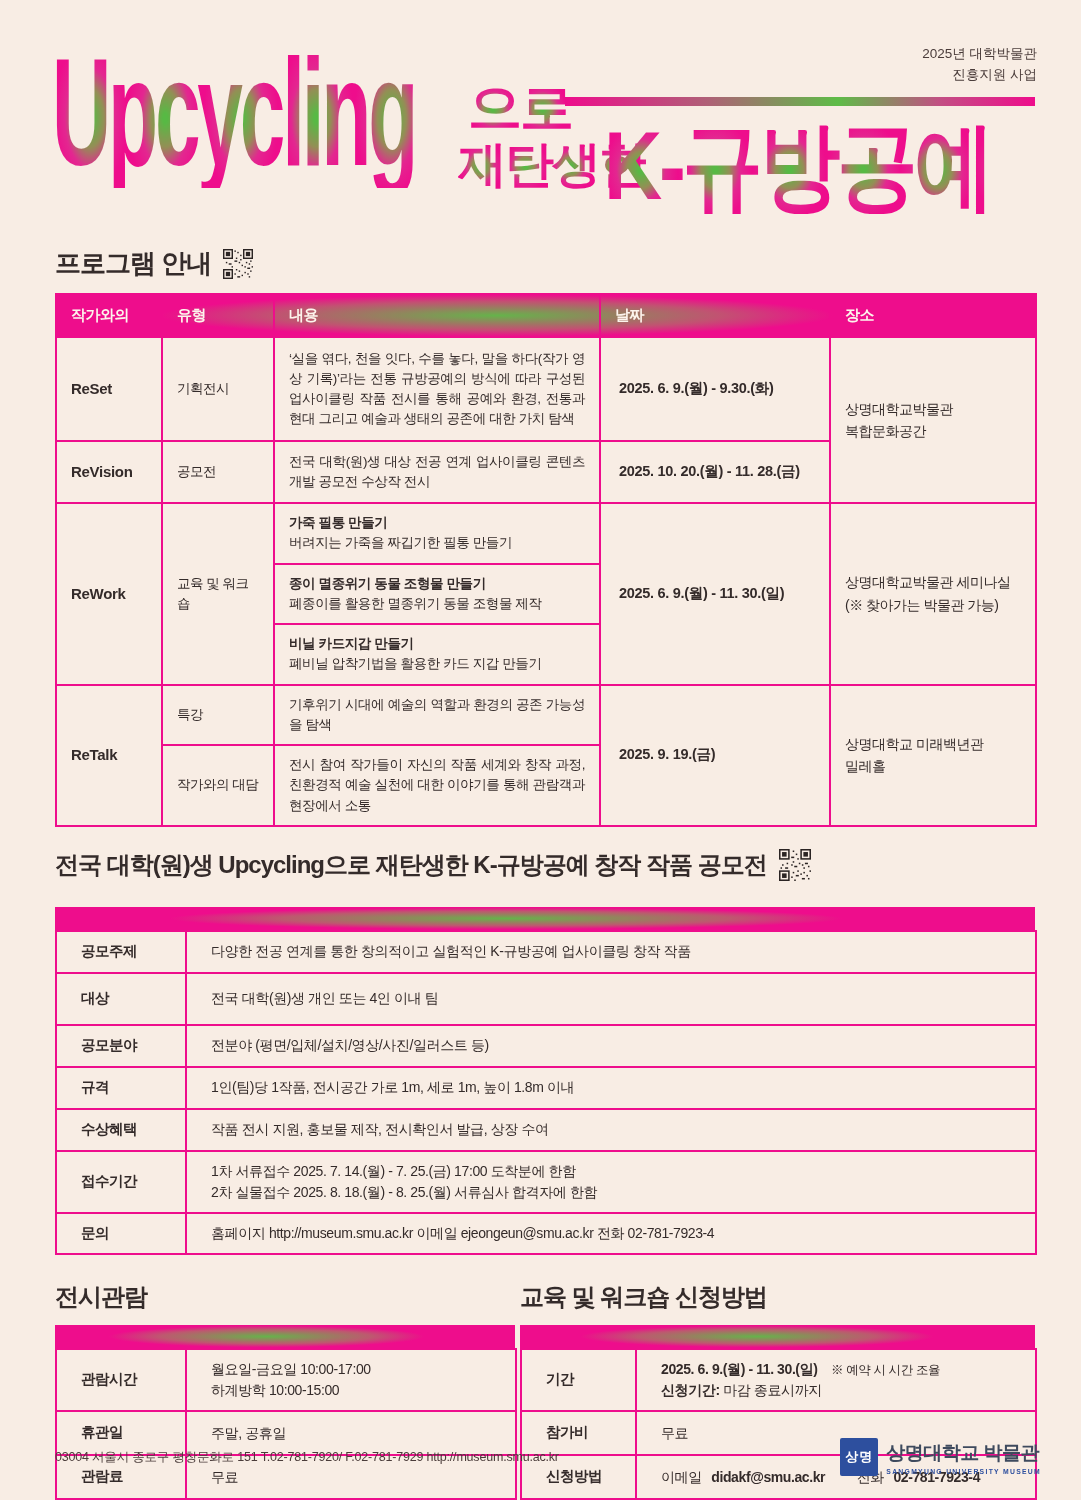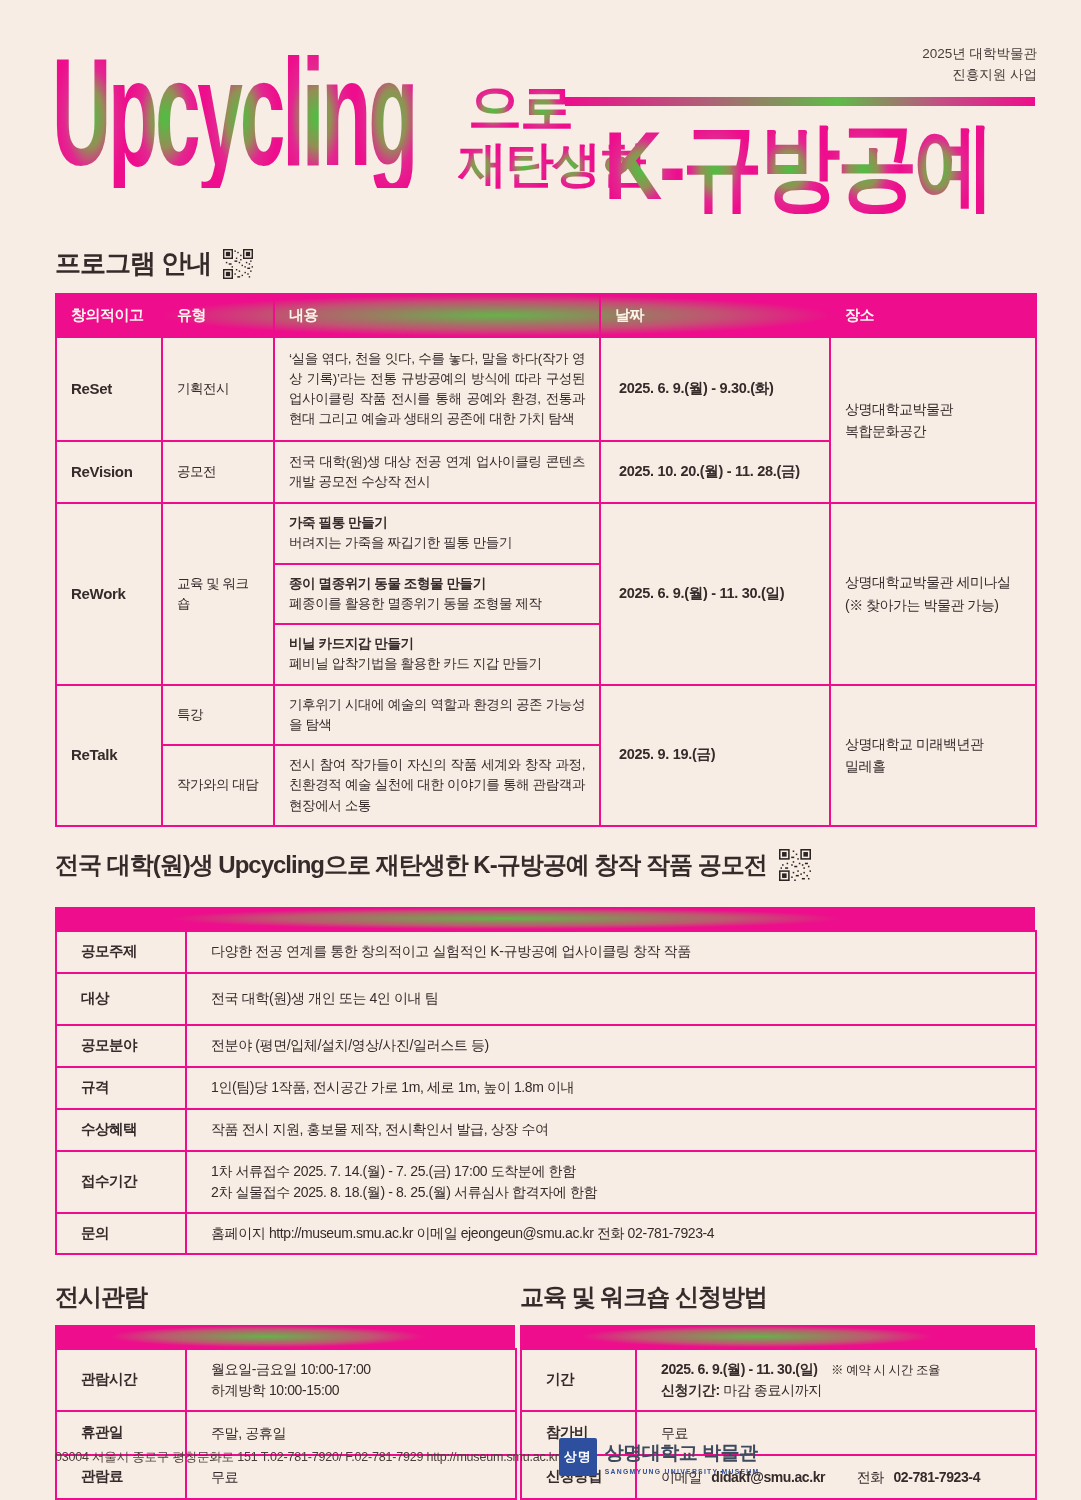--- a/index.html
+++ b/index.html
@@ -78,21 +78,21 @@
 
   .two-col { display:flex; gap:5px; }
   .two-col .col-l { width:460px; } .two-col .col-r { width:515px; }
   .two-col table { width:100%; }
   .bottom-headings { display:flex; margin:0 0 12px 0; }
   .bottom-headings .bh-l { width:465px; }
 
   
   .footer {
     position:absolute; left:55px; right:40px; bottom:24px;
-    display:flex; align-items:center; justify-content:flex-start;
+    display:flex; align-items:center; justify-content:space-between;
   }
   .addr { font-size:12.5px; color:#4a3c3a; letter-spacing:-0.2px; }
   .logo { display:flex; align-items:center; gap:8px; }
   .logo-square {
     width:38px; height:38px; background:#2d4f9e; color:#fff; border-radius:2px;
     display:flex; flex-direction:column; align-items:center; justify-content:center;
     font-size:13px; font-weight:bold; line-height:1.15; letter-spacing:1px;
   }
   .logo-text { display:flex; flex-direction:column; }
   .logo-kr { font-size:19px; font-weight:bold; color:#3e4a5e; letter-spacing:-0.5px; }
@@ -164,21 +164,21 @@
     <table>
       <colgroup>
           <col style="width:106px">
           <col style="width:112px">
           <col style="width:326px">
           <col style="width:230px">
           <col style="width:206px">
         </colgroup>
       <thead>
         <tr>
-          <th>창의적이고</th>
+          <th>작가와의</th>
           <th>유형</th>
           <th>내용</th>
           <th>날짜</th>
           <th>장소</th>
         </tr>
       </thead>
       <tbody>
         <tr style="height:104px">
           <td class="cell-name">ReSet</td>
           <td class="cell-type">기획전시</td>

